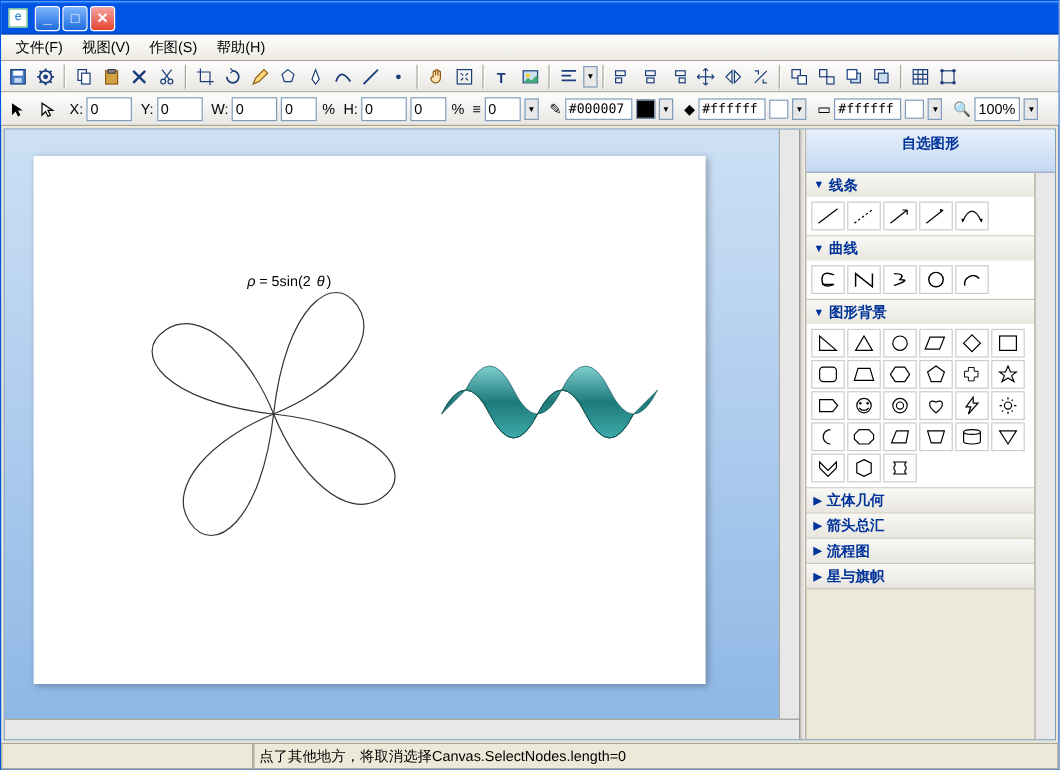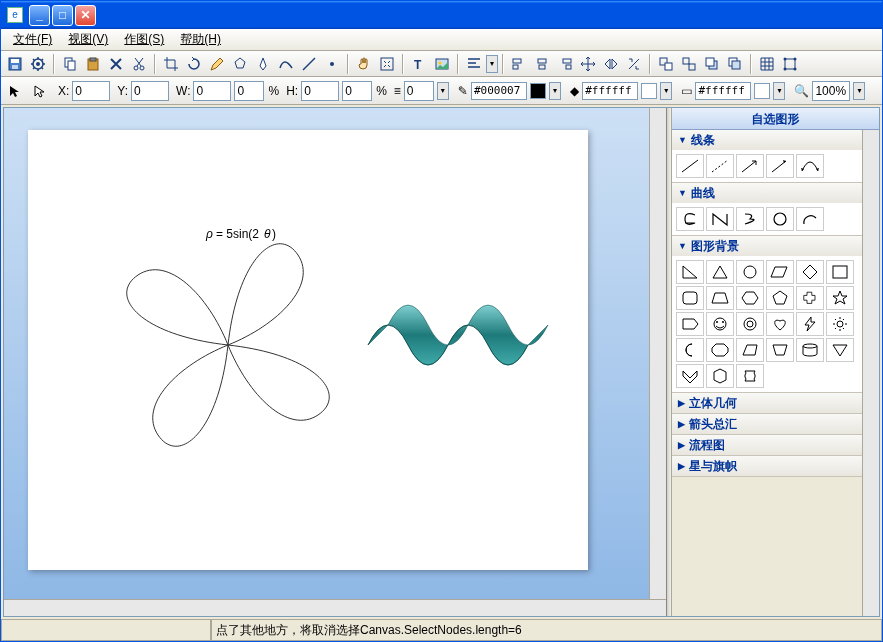--- a/index.html
+++ b/index.html
@@ -5,40 +5,40 @@
 * { box-sizing: border-box; margin: 0; padding: 0; font-family: "Microsoft YaHei", SimSun, sans-serif; font-size: 12px; }
 body { background: #ece9d8; width: 883px; height: 642px; overflow: hidden; }
 .window { width: 883px; height: 642px; border: 1px solid #0054e3; display: flex; flex-direction: column; background: #ece9d8; }
 .titlebar { height: 28px; background: linear-gradient(to bottom, #3d95ff 0%, #0054e3 8%, #0054e3 92%, #003db5 100%); display: flex; align-items: center; padding: 0 2px 0 6px; color: #fff; }
 .titlebar .ticon { width: 16px; height: 16px; background: #fff; border: 1px solid #6b8; margin-right: 4px; font-size: 10px; text-align: center; line-height: 14px; color: #06c; }
 .titlebar .title { flex: 1; font-weight: bold; font-size: 13px; }
 .winbtn { width: 21px; height: 21px; margin-left: 2px; border: 1px solid #fff; border-radius: 3px; display: flex; align-items: center; justify-content: center; font-weight: bold; font-size: 12px; color: #fff; }
 .winbtn.min, .winbtn.max { background: linear-gradient(to bottom, #7eb6ff, #1e6bdc); }
 .winbtn.close { background: linear-gradient(to bottom, #f5a3a0, #e24531); }
 .menubar { height: 22px; background: linear-gradient(to bottom, #fefefe, #eceae0); border-bottom: 1px solid #aca899; display: flex; align-items: center; padding-left: 4px; }
-.menuitem { padding: 2px 8px; cursor: default; text-decoration: underline; }
+.menuitem { padding: 2px 8px; cursor: default; }
 .toolbar { height: 26px; background: linear-gradient(to bottom, #fdfdfd, #e8e7e3); border-bottom: 1px solid #aca899; display: flex; align-items: center; padding: 0 3px; gap: 1px; }
 .tbtn { width: 22px; height: 22px; border: 1px solid transparent; display: flex; align-items: center; justify-content: center; cursor: default; color: #1a3e7a; }
 .tsep { width: 2px; height: 20px; border-left: 1px solid #aca899; border-right: 1px solid #fff; margin: 0 3px; }
 .tbtn svg { width: 16px; height: 16px; }
 .proptoolbar { height: 28px; background: linear-gradient(to bottom, #fdfdfd, #e8e7e3); border-bottom: 1px solid #aca899; display: flex; align-items: center; padding: 0 3px; gap: 3px; }
 .proptoolbar label { margin-left: 4px; }
 .propinput { width: 38px; height: 20px; border: 1px solid #7f9db9; padding: 0 2px; background: #fff; }
 .colorbox { width: 56px; height: 18px; border: 1px solid #7f9db9; background: #fff; font-family: monospace; font-size: 11px; padding: 0 2px; display: inline-flex; align-items: center; }
 .swatch { width: 16px; height: 16px; border: 1px solid #7f9db9; background: #fff; }
 .dropbtn { width: 12px; height: 18px; border: 1px solid #7f9db9; background: #e8e8e8; font-size: 8px; display: flex; align-items: center; justify-content: center; }
 .content { flex: 1; display: flex; overflow: hidden; border: 1px solid #7f9db9; margin: 2px; background: #fff; }
 .canvaswrap { flex: 1; display: flex; flex-direction: column; background: #7eaadd; }
 .canvasarea { flex: 1; position: relative; overflow: hidden; background: linear-gradient(to bottom, #cde0f5, #8fb8e6); }
 .paper { position: absolute; left: 24px; top: 22px; width: 560px; height: 440px; background: #fff; box-shadow: 2px 2px 6px rgba(0,0,0,.3); }
 .scroll-v { width: 17px; background: #e8e8e8; border-left: 1px solid #aca899; }
 .scroll-h { height: 17px; background: #e8e8e8; border-top: 1px solid #aca899; }
 .splitter { width: 5px; background: linear-gradient(to right, #d4d0c8, #f0f0f0); cursor: col-resize; border-left: 1px solid #8a867a; }
 .sidepanel { width: 208px; display: flex; flex-direction: column; background: #ece9d8; border-left: 1px solid #aca899; }
-.panelhead { height: 22px; background: linear-gradient(to bottom, #e8f0fb, #c4d8f3); border-bottom: 1px solid #8a9fc4; text-align: center; font-weight: bold; color: #003399; line-height: 22px; }
+.panelhead { height: 36px; background: linear-gradient(to bottom, #e8f0fb, #c4d8f3); border-bottom: 1px solid #8a9fc4; text-align: center; font-weight: bold; color: #003399; line-height: 22px; }
 .panelbody { flex: 1; overflow: hidden; display: flex; }
 .panelcontent { flex: 1; overflow-y: auto; }
 .panelscroll { width: 17px; background: #e8e8e8; border-left: 1px solid #aca899; }
 .accitem { border-bottom: 1px solid #c8c4b8; }
 .acchd { height: 20px; background: linear-gradient(to bottom, #f8f8f6, #e8e6de); padding: 0 6px; display: flex; align-items: center; cursor: default; color: #003399; font-weight: bold; }
 .acchd .tri { margin-right: 4px; font-size: 9px; }
 .accbody { padding: 4px; display: flex; flex-wrap: wrap; gap: 2px; background: #fff; }
 .shapebtn { width: 28px; height: 24px; border: 1px solid #ccc; background: #fff; display: flex; align-items: center; justify-content: center; cursor: default; }
 .shapebtn svg { width: 22px; height: 18px; }
 .bottombtns .panelhead { border-top: 1px solid #aca899; }
@@ -590,15 +590,15 @@
         </div>
         <div class="panelscroll"></div>
       </div>
       <div class="bottombtns">
       </div>
     </div>
   </div>
 
   <div class="statusbar">
     <div class="statuscell first"></div>
-    <div class="statuscell second">点了其他地方，将取消选择Canvas.SelectNodes.length=6</div>
+    <div class="statuscell second">点了其他地方，将取消选择Canvas.SelectNodes.length=0</div>
   </div>
 </div>
 
 </body></html>

